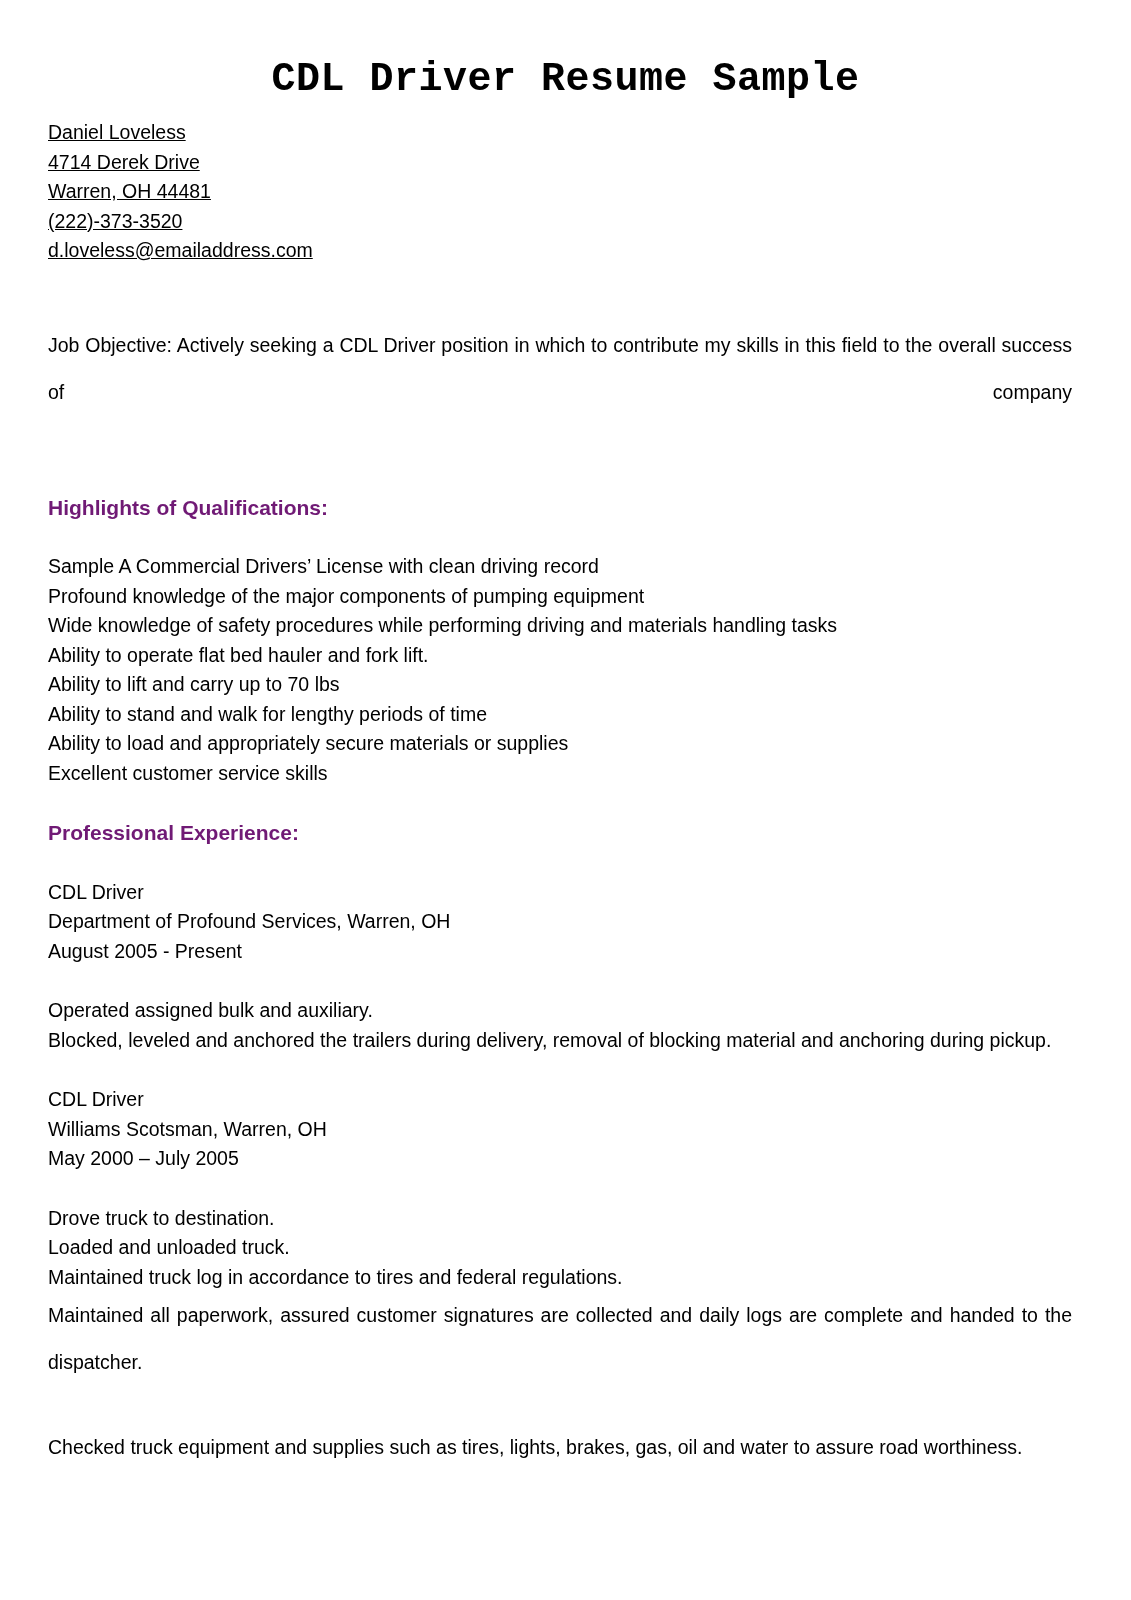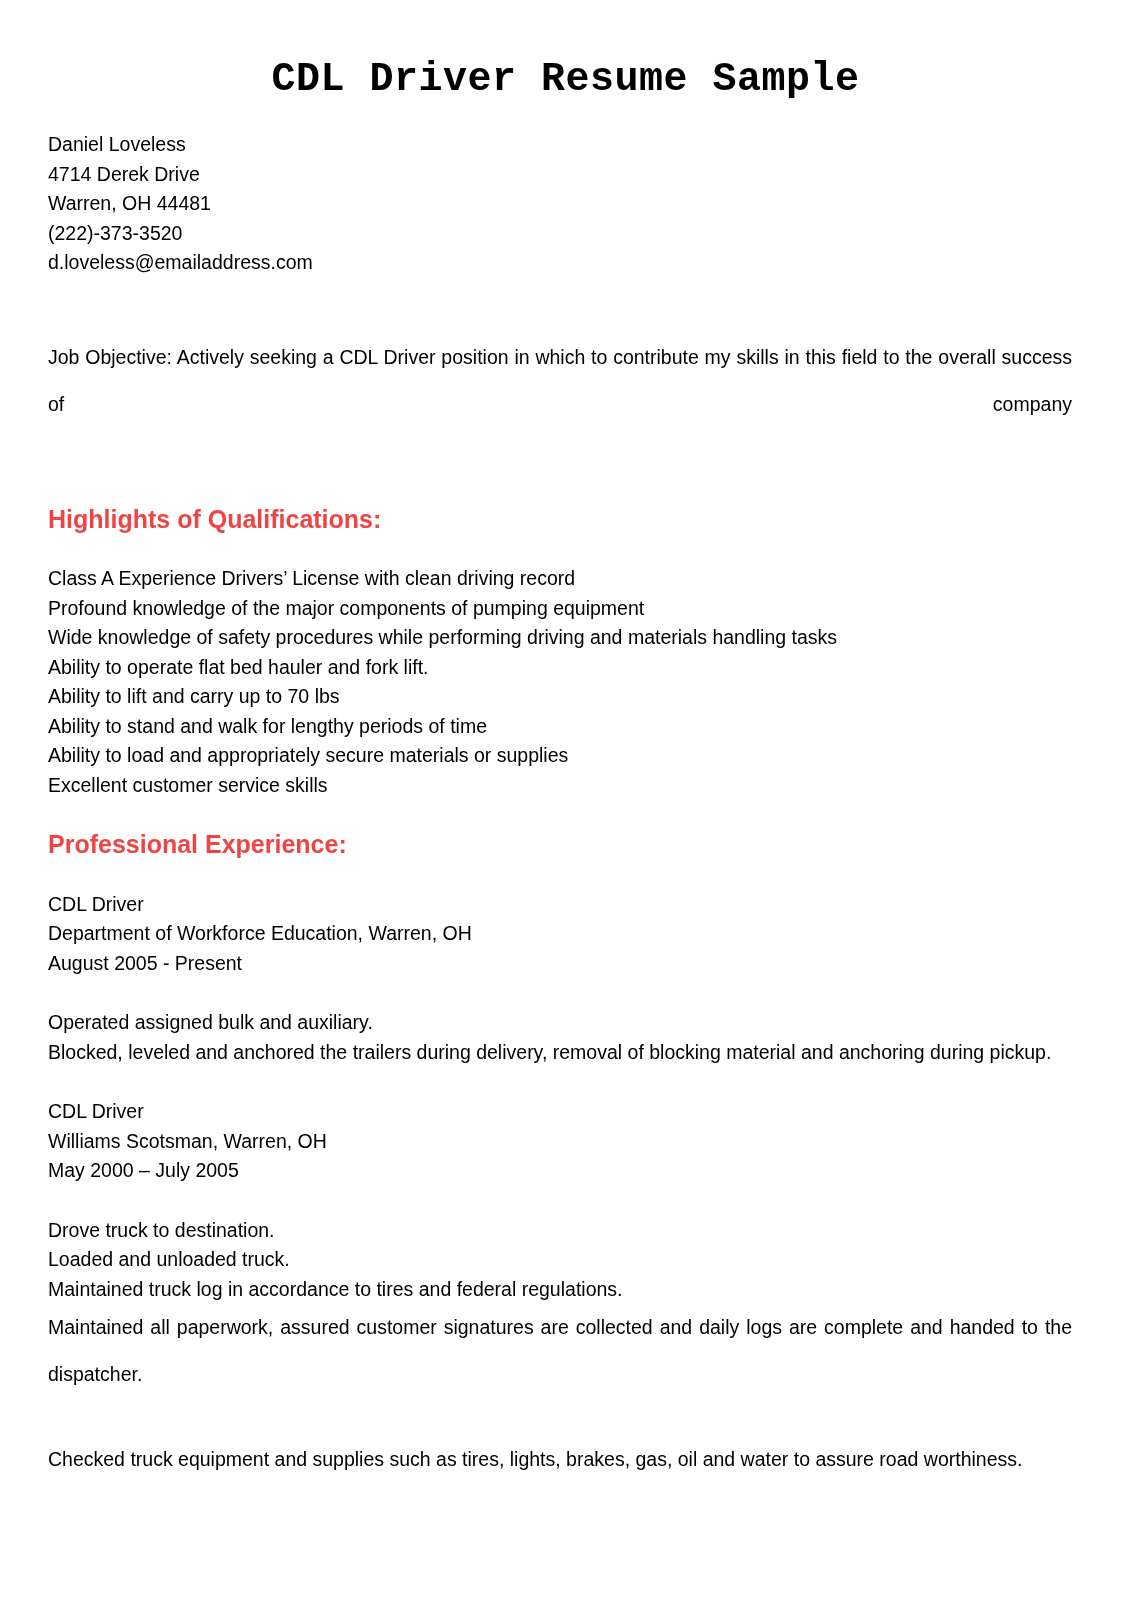--- a/index.html
+++ b/index.html
@@ -30,33 +30,34 @@
     text-align: center;
     margin: 0;
     padding: 58px 0 0 0;
     line-height: 1.1;
     color: #000000;
   }
   .body-area {
     padding: 0 59px 0 48px;
   }
   .contact-block {
-    margin-top: 28px;
+    margin-top: 16px;
+    text-decoration: underline;
   }
   .line {
     font-size: 19.5px;
     line-height: 29.5px;
     color: #000000;
     white-space: pre-wrap;
   }
   .section-head {
-    font-size: 25px;
+    font-size: 21px;
     line-height: 29.5px;
     font-weight: 700;
-    color: #ef4444;
+    color: #701a75;
   }
   .gap-lg { height: 56px; }
   .gap-md { height: 30px; }
   .block-list .line { line-height: 29.5px; }
   .wrap-para {
     font-size: 19.5px;
     line-height: 47px;
     text-align: justify;
     text-justify: inter-word;
     color: #000000;
@@ -88,39 +89,39 @@
 
     <div class="wrap-para"><span class="lead">Job Objective:</span><span> Actively seeking a CDL Driver position in which to contribute my skills in this field to the overall success of company</span></div>
 
     <div class="gap-md"></div>
 
     <div class="section-head">Highlights of Qualifications:</div>
 
     <div class="gap-md"></div>
 
     <div class="block-list">
-      <div class="line">Class A Experience Drivers’ License with clean driving record</div>
+      <div class="line">Sample A Commercial Drivers’ License with clean driving record</div>
       <div class="line">Profound knowledge of the major components of pumping equipment</div>
       <div class="line">Wide knowledge of safety procedures while performing driving and materials handling tasks</div>
       <div class="line">Ability to operate flat bed hauler and fork lift.</div>
       <div class="line">Ability to lift and carry up to 70 lbs</div>
       <div class="line">Ability to stand and walk for lengthy periods of time</div>
       <div class="line">Ability to load and appropriately secure materials or supplies</div>
       <div class="line">Excellent customer service skills</div>
     </div>
 
     <div class="gap-md"></div>
 
     <div class="section-head">Professional Experience:</div>
 
     <div class="gap-md"></div>
 
     <div class="job-entry">
       <div class="line">CDL Driver</div>
-      <div class="line">Department of Workforce Education, Warren, OH</div>
+      <div class="line">Department of Profound Services, Warren, OH</div>
       <div class="line">August 2005 - Present</div>
 
       <div class="gap-md"></div>
 
       <div class="block-list">
         <div class="line">Operated assigned bulk and auxiliary.</div>
         <div class="line">Blocked, leveled and anchored the trailers during delivery, removal of blocking material and anchoring during pickup.</div>
       </div>
     </div>
 

